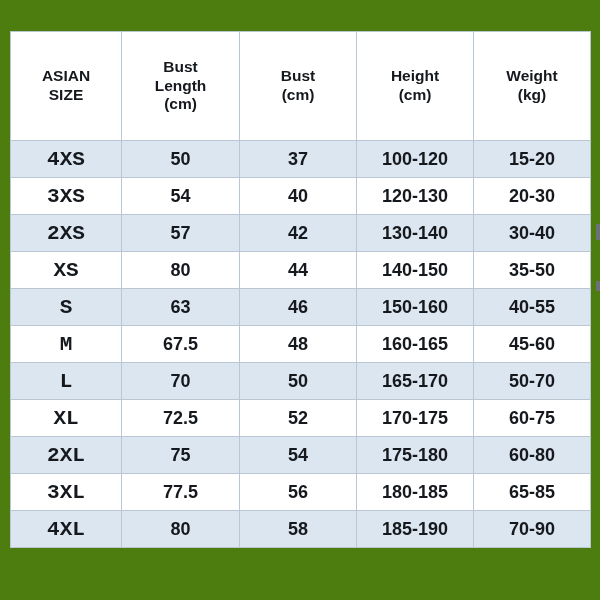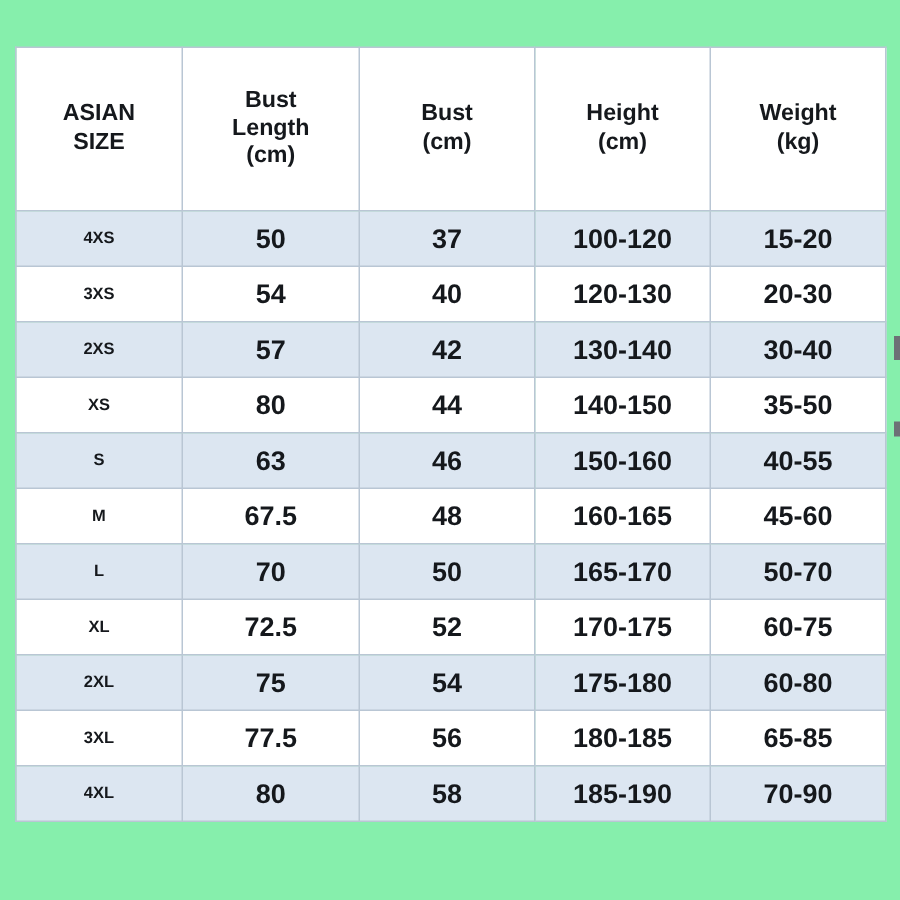--- a/index.html
+++ b/index.html
@@ -10,21 +10,21 @@
     width: 600px;
     height: 600px;
     background: #ffffff;
     font-family: "Liberation Sans", sans-serif;
     overflow: hidden;
   }
   .page {
     width: 600px;
     height: 600px;
     position: relative;
-    background: #86efac;
+    background: #4d7c0f;
     box-sizing: border-box;
   }
   .table-wrap {
     position: absolute;
     top: 31px;
     left: 10px;
     width: 580px;
   }
   table.size-chart {
     border-collapse: collapse;
@@ -50,21 +50,22 @@
     display: block;
   }
   tbody td {
     height: 36px;
     font-size: 18px;
     padding: 0 4px;
     font-weight: bold;
   }
   tbody td.size-col {
     font-weight: bold;
-    font-size: 11px;
+    font-size: 21px;
+    font-family: Liberation Mono, monospace;
   }
   tbody tr.alt td {
     background: #dce6f1;
   }
   tbody tr.plain td {
     background: #ffffff;
   }
   
   col.c0 { width: 111px; }
   col.c1 { width: 118px; }

